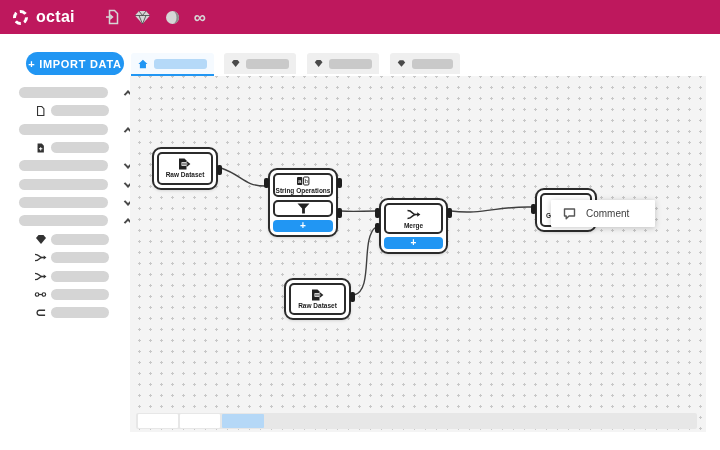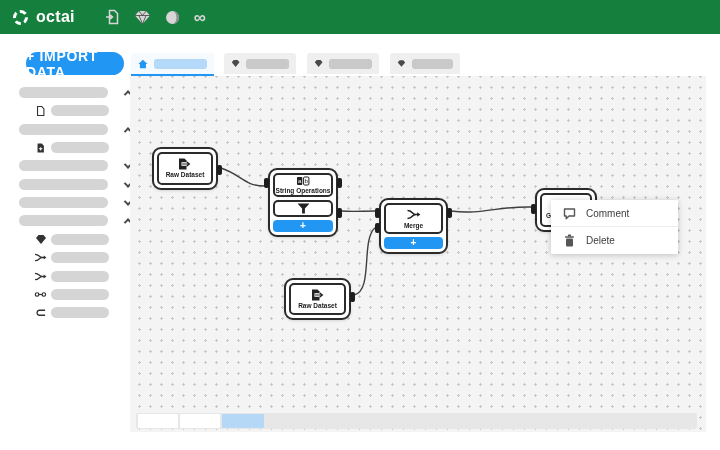--- a/index.html
+++ b/index.html
@@ -1,29 +1,29 @@
 <!DOCTYPE html>
 <html><head>
 <meta charset="utf-8">
 <style>
   html,body{margin:0;padding:0;width:720px;height:450px;background:#fff;
     font-family:"Liberation Sans",sans-serif;overflow:hidden;position:relative;}
   *{box-sizing:border-box;}
   
-  .topbar{position:absolute;left:0;top:0;width:720px;height:34px;background:#15803d;
+  .topbar{position:absolute;left:0;top:0;width:720px;height:34px;background:#be185d;
     display:flex;align-items:center;z-index:20;}
   .logo{display:flex;align-items:center;margin-left:13px;}
   .logo-mark{width:15px;height:15px;border:3px dashed #fff;border-radius:50%;}
   .logo-text{color:#fff;font-size:16px;font-weight:600;letter-spacing:.3px;margin-left:8px;}
   .top-icons{display:flex;align-items:center;gap:14px;margin-left:30px;}
   .top-icons svg,.top-icons span{display:block;}
   .inf{color:#d6d6d6;font-size:17px;font-weight:bold;line-height:1;}
   
   .import-btn{position:absolute;left:26px;top:52px;width:98px;height:23px;border-radius:12px;
-    background:#2196f3;color:#fff;font-size:14px;font-weight:bold;letter-spacing:.7px;
+    background:#2196f3;color:#fff;font-size:11px;font-weight:bold;letter-spacing:.7px;
     display:flex;align-items:center;justify-content:center;cursor:pointer;}
   .tab{position:absolute;top:53px;height:21px;border-radius:3px 3px 0 0;display:flex;
     align-items:center;gap:6px;padding:0 7px;}
   .tab.active{background:#f5faff;}
   .tab.inactive{background:#efefef;}
   .ph{height:10px;border-radius:3px;}
   .ph.blue{width:54px;background:#b5d9f8;}
   .ph.gray{width:46px;background:#c9c9c9;}
   .tab-underline{position:absolute;left:131px;top:74px;width:83px;height:2.5px;background:#2196f3;}
   
@@ -44,21 +44,21 @@
   .node{position:absolute;background:#fff;border:2px solid #2b2b2b;border-radius:9px;padding:3px;
     display:flex;flex-direction:column;gap:3px;z-index:2;box-shadow:0 1px 3px rgba(0,0,0,.12);}
   .card{border:2px solid #2b2b2b;border-radius:5px;background:#fff;flex:1;display:flex;
     flex-direction:column;align-items:center;justify-content:center;gap:2px;min-height:0;}
   .lbl{font-size:6.5px;font-weight:bold;color:#1b1b1b;white-space:nowrap;line-height:1;}
   .addbar{background:#2196f3;border-radius:4px;color:#fff;font-size:10px;font-weight:bold;
     height:12px;min-height:12px;display:flex;align-items:center;justify-content:center;
     line-height:1;cursor:pointer;}
   .port{position:absolute;width:5px;height:10px;background:#1d1d1d;border-radius:2px;z-index:3;}
   
-  .menu{position:absolute;left:421px;top:124px;width:127px;background:#fff;z-index:10;
+  .menu{position:absolute;left:421px;top:124px;width:104px;background:#fff;z-index:10;
     box-shadow:0 1px 6px rgba(0,0,0,.22);border-radius:1px;}
   .menu-item{display:flex;align-items:center;gap:10px;height:27px;padding:0 12px;
     border-bottom:1px solid #ededed;font-size:10px;color:#3d3d3d;cursor:pointer;}
   .menu-item:last-child{border-bottom:none;}
   .menu-item svg{flex:0 0 auto;}
   
   .bstrip{position:absolute;left:6px;top:337px;width:561px;height:16px;background:#e7e7e7;
     border-radius:2px;z-index:4;}
   .bseg{position:absolute;top:1px;height:14px;border-radius:1px;background:#fff;}
   .bthumb{position:absolute;top:1px;height:14px;border-radius:1px;background:#b5d8f7;}
@@ -281,28 +281,20 @@
     <div class="port" style="left:-6px;top:14px;"></div>
   </div>
 
   <div class="menu">
     <div class="menu-item">
       <svg width="13" height="13" viewBox="0 0 13 13">
         <path d="M1.5 2 H11.5 V9 H6 L3.2 11.8 V9 H1.5 z" fill="none" stroke="#565656" stroke-width="1.4" stroke-linejoin="round"></path>
       </svg>
       <span>Comment</span>
     </div>
-    <div class="menu-item">
-      <svg width="13" height="13" viewBox="0 0 13 13">
-        <rect x="3" y="4.4" width="7" height="8" rx="1" fill="#565656"></rect>
-        <rect x="1.9" y="2.2" width="9.2" height="1.6" rx=".8" fill="#565656"></rect>
-        <rect x="4.8" y="0.6" width="3.4" height="1.8" rx=".8" fill="#565656"></rect>
-      </svg>
-      <span>Delete</span>
-    </div>
   </div>
 
   <div class="bstrip">
     <div class="bseg" style="left:2px;width:40px;"></div>
     <div class="bseg" style="left:44px;width:40px;"></div>
     <div class="bthumb" style="left:86px;width:42px;"></div>
   </div>
 </div>
 
 </body></html>

